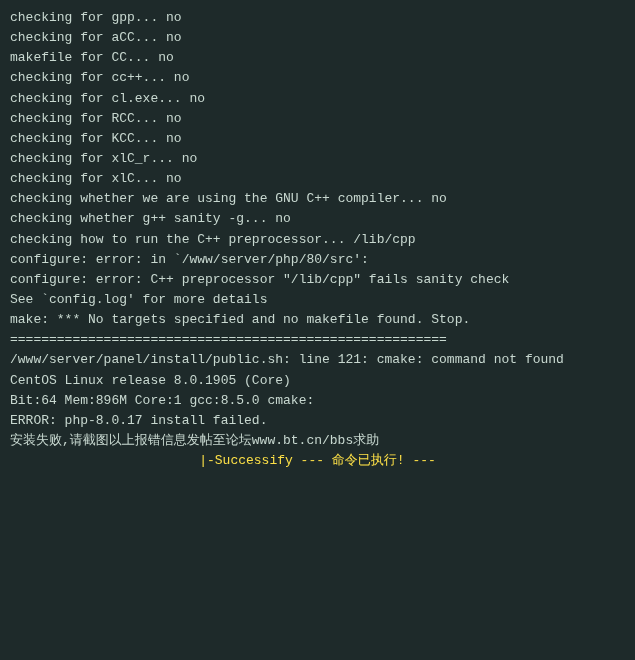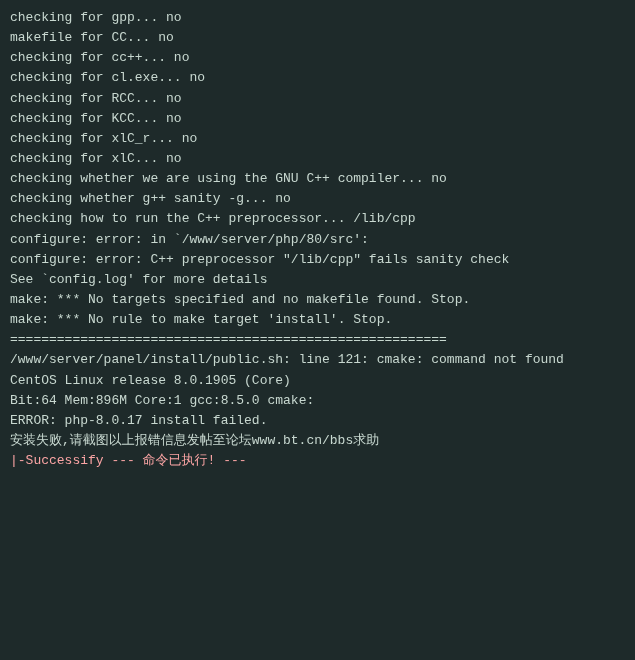--- a/index.html
+++ b/index.html
@@ -34,43 +34,44 @@
 
     .line-normal {
       color: #c8d8d0;
     }
 
     .line-separator {
       color: #c8d8d0;
     }
 
     .line-success {
-      color: #fca5a5;
+      color: #fde047;
+      text-align: center;
     }
   </style>
 </head>
 <body>
 
 <div id="terminal">
 <div class="line line-normal">checking for gpp... no</div>
+    <div class="line line-normal">checking for aCC... no</div>
     <div class="line line-normal">makefile for CC... no</div>
     <div class="line line-normal">checking for cc++... no</div>
     <div class="line line-normal">checking for cl.exe... no</div>
     <div class="line line-normal">checking for RCC... no</div>
     <div class="line line-normal">checking for KCC... no</div>
     <div class="line line-normal">checking for xlC_r... no</div>
     <div class="line line-normal">checking for xlC... no</div>
     <div class="line line-normal">checking whether we are using the GNU C++ compiler... no</div>
     <div class="line line-normal">checking whether g++ sanity -g... no</div>
     <div class="line line-normal">checking how to run the C++ preprocessor... /lib/cpp</div>
     <div class="line line-normal">configure: error: in `/www/server/php/80/src':</div>
     <div class="line line-normal">configure: error: C++ preprocessor "/lib/cpp" fails sanity check</div>
     <div class="line line-normal">See `config.log' for more details</div>
     <div class="line line-normal">make: *** No targets specified and no makefile found. Stop.</div>
-    <div class="line line-normal">make: *** No rule to make target 'install'. Stop.</div>
     <div class="line line-separator">========================================================</div>
     <div class="line line-normal">/www/server/panel/install/public.sh: line 121: cmake: command not found</div>
     <div class="line line-normal"></div>
     <div class="line line-normal">CentOS Linux release 8.0.1905 (Core)</div>
     <div class="line line-normal">Bit:64 Mem:896M Core:1 gcc:8.5.0 cmake:</div>
     <div class="line line-normal">ERROR: php-8.0.17 install failed.</div>
     <div class="line line-normal">安装失败,请截图以上报错信息发帖至论坛www.bt.cn/bbs求助</div>
     <div class="line line-success">|-Successify --- 命令已执行! ---</div>
   </div>
 

